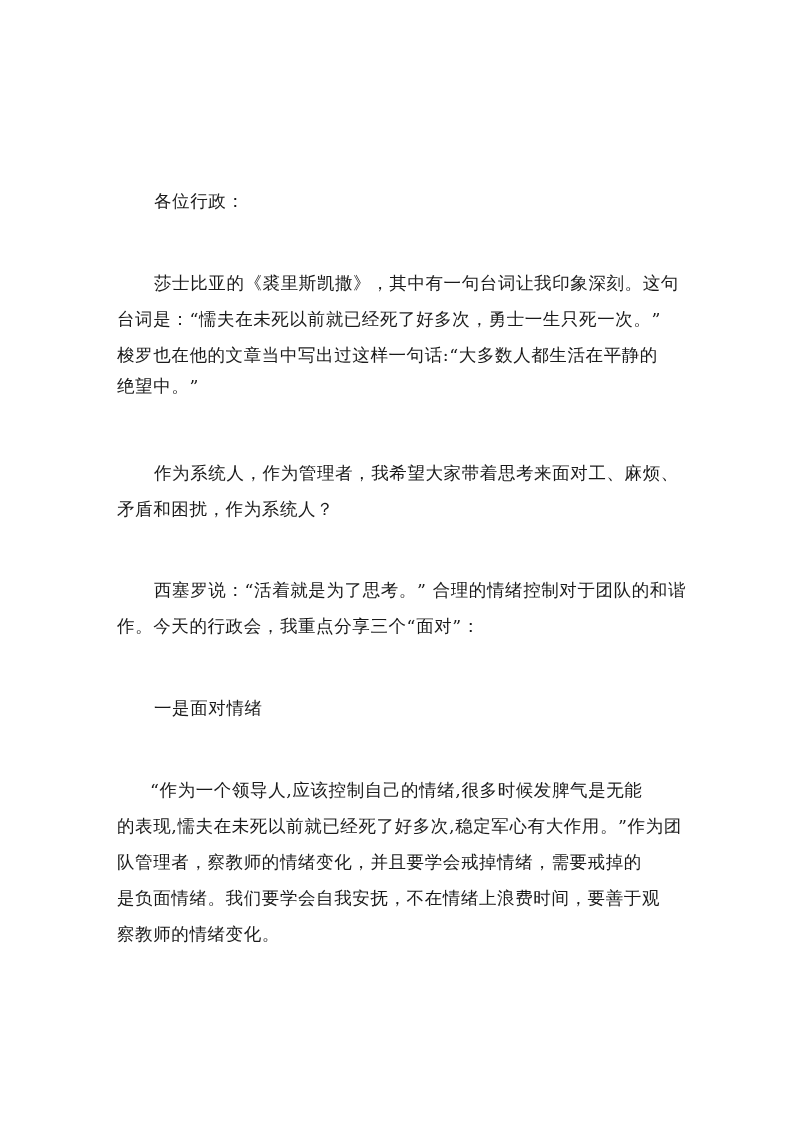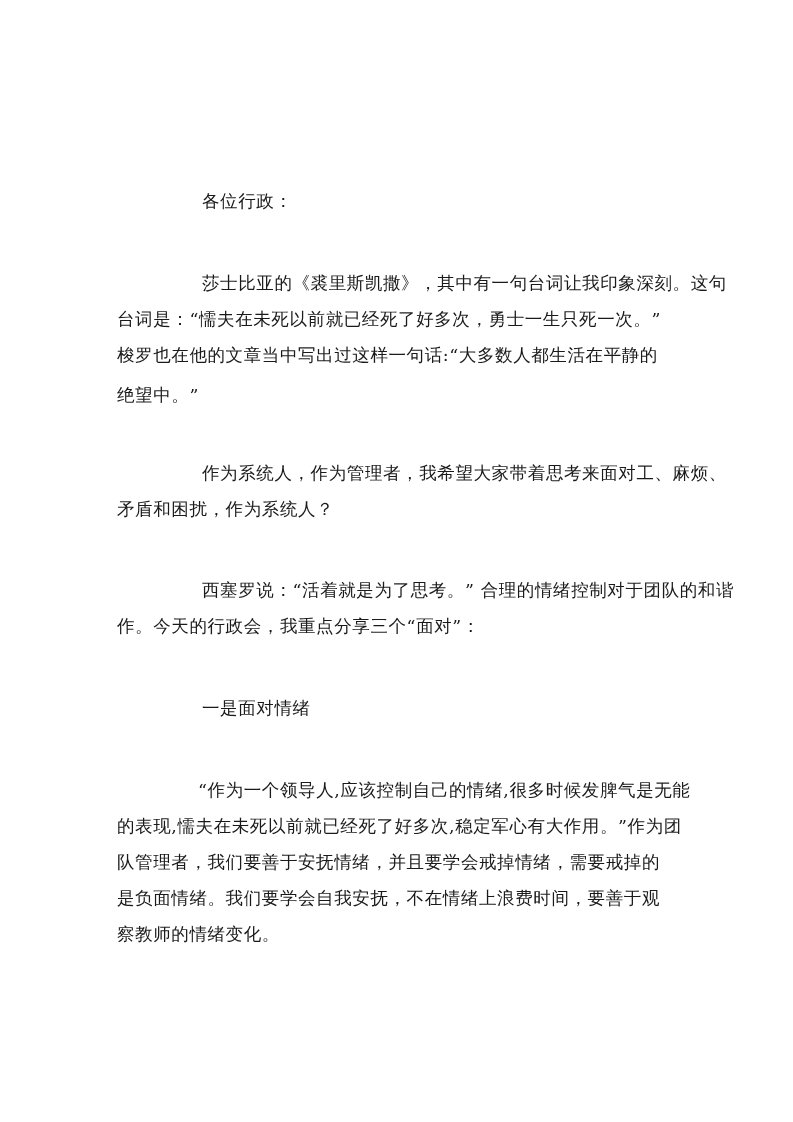--- a/index.html
+++ b/index.html
@@ -1,49 +1,49 @@
 <!DOCTYPE html>
 <html><head>
 <meta charset="utf-8">
 <style>
   html, body { margin: 0; padding: 0; background: #ffffff; }
   body { width: 793px; height: 1122px; position: relative; overflow: hidden;
          font-family: "DejaVu Serif", "Liberation Serif", serif; color: #1a1a1a; }
   .page { position: absolute; left: 0; top: 0; width: 793px; height: 1122px; background: #fff; }
   .line { position: absolute; left: 117px; width: 580px; font-size: 17.5px; line-height: 24px;
           white-space: nowrap; letter-spacing: 0.6px; }
-  .indent { left: 154px; margin-left: 48px; }
+  .indent { left: 154px; }
 </style>
 </head>
 <body>
 
 <div class="page">
   <div class="line indent" style="top:189px">各位行政：</div>
 
   <div>
     <div class="line indent" style="top:271px">莎士比亚的《裘里斯凯撒》，其中有一句台词让我印象深刻。这句</div>
     <div class="line" style="top:307px">台词是：“懦夫在未死以前就已经死了好多次，勇士一生只死一次。”</div>
     <div class="line" style="top:343px">梭罗也在他的文章当中写出过这样一句话:“大多数人都生活在平静的</div>
-    <div class="line" style="top:383px">绝望中。”</div>
+    <div class="line" style="top:374px">绝望中。”</div>
   </div>
 
   <div>
     <div class="line indent" style="top:461px">作为系统人，作为管理者，我希望大家带着思考来面对工、麻烦、</div>
     <div class="line" style="top:497px">矛盾和困扰，作为系统人？</div>
   </div>
 
   <div>
     <div class="line indent" style="top:578px">西塞罗说：“活着就是为了思考。” 合理的情绪控制对于团队的和谐</div>
     <div class="line" style="top:614px">作。今天的行政会，我重点分享三个“面对”：</div>
   </div>
 
   <div>
     <div class="line indent" style="top:696px">一是面对情绪</div>
   </div>
 
   <div>
     <div class="line indent" style="top:778px; left:150px">“作为一个领导人,应该控制自己的情绪,很多时候发脾气是无能</div>
     <div class="line" style="top:814px">的表现,懦夫在未死以前就已经死了好多次,稳定军心有大作用。”作为团</div>
-    <div class="line" style="top:850px">队管理者，我们要善于安抚情绪，并且要学会戒掉情绪，需要戒掉的</div>
+    <div class="line" style="top:850px">队管理者，察教师的情绪变化，并且要学会戒掉情绪，需要戒掉的</div>
     <div class="line" style="top:886px">是负面情绪。我们要学会自我安抚，不在情绪上浪费时间，要善于观</div>
     <div class="line" style="top:922px">察教师的情绪变化。</div>
   </div>
 </div>
 
 </body></html>

